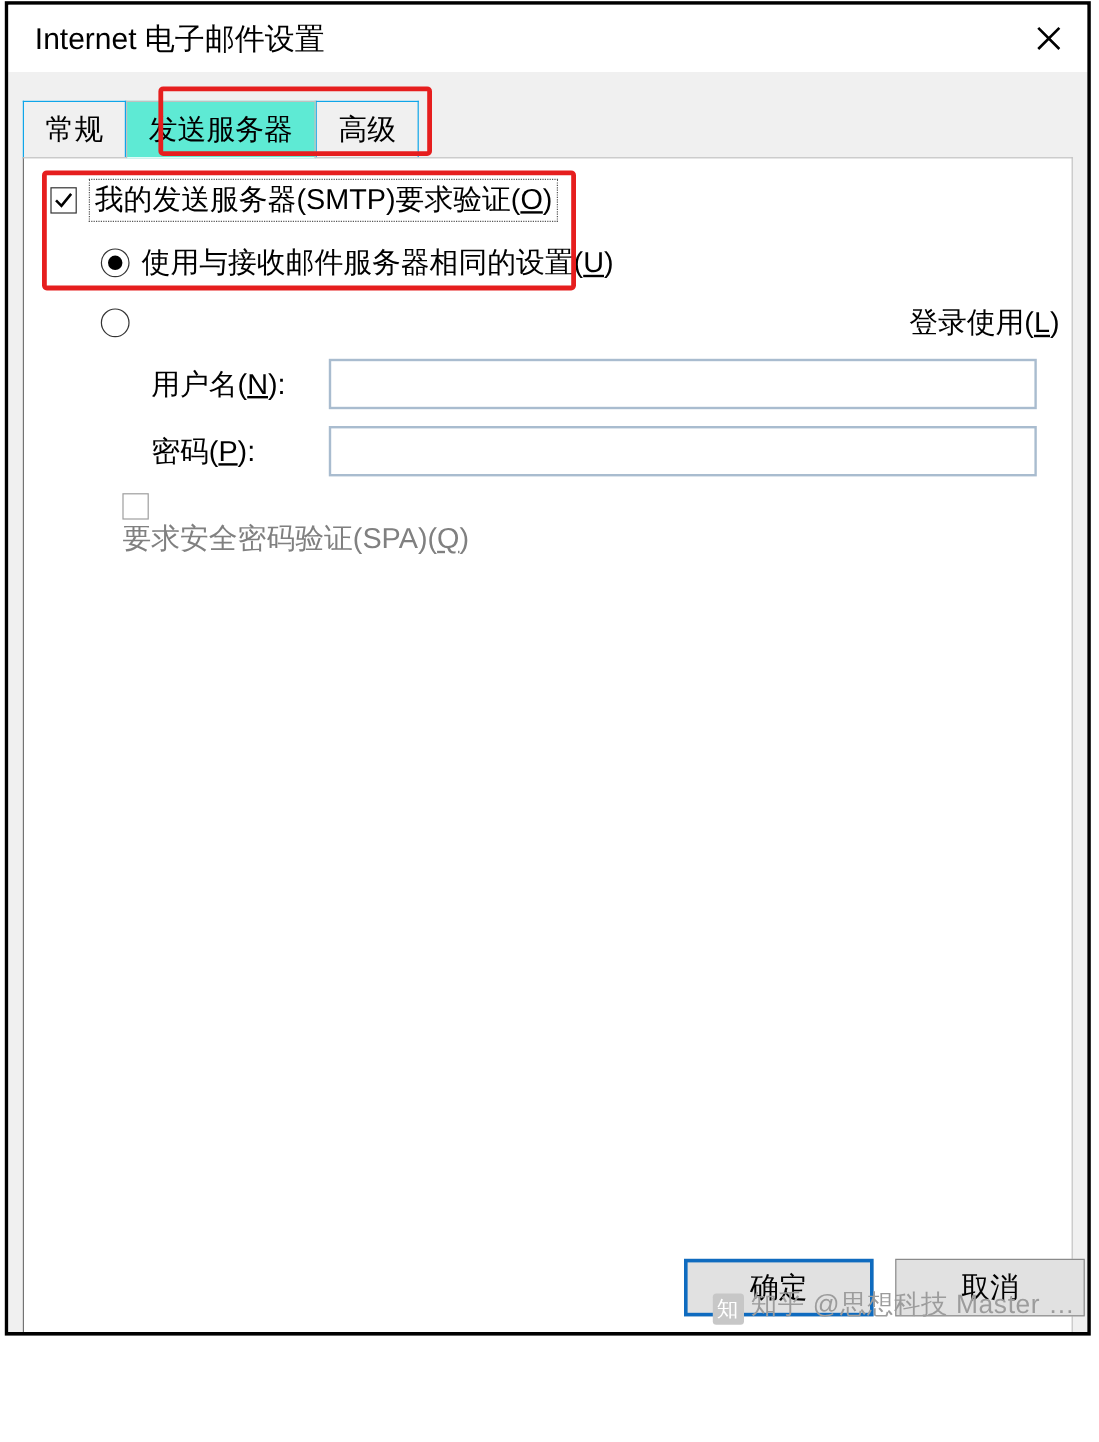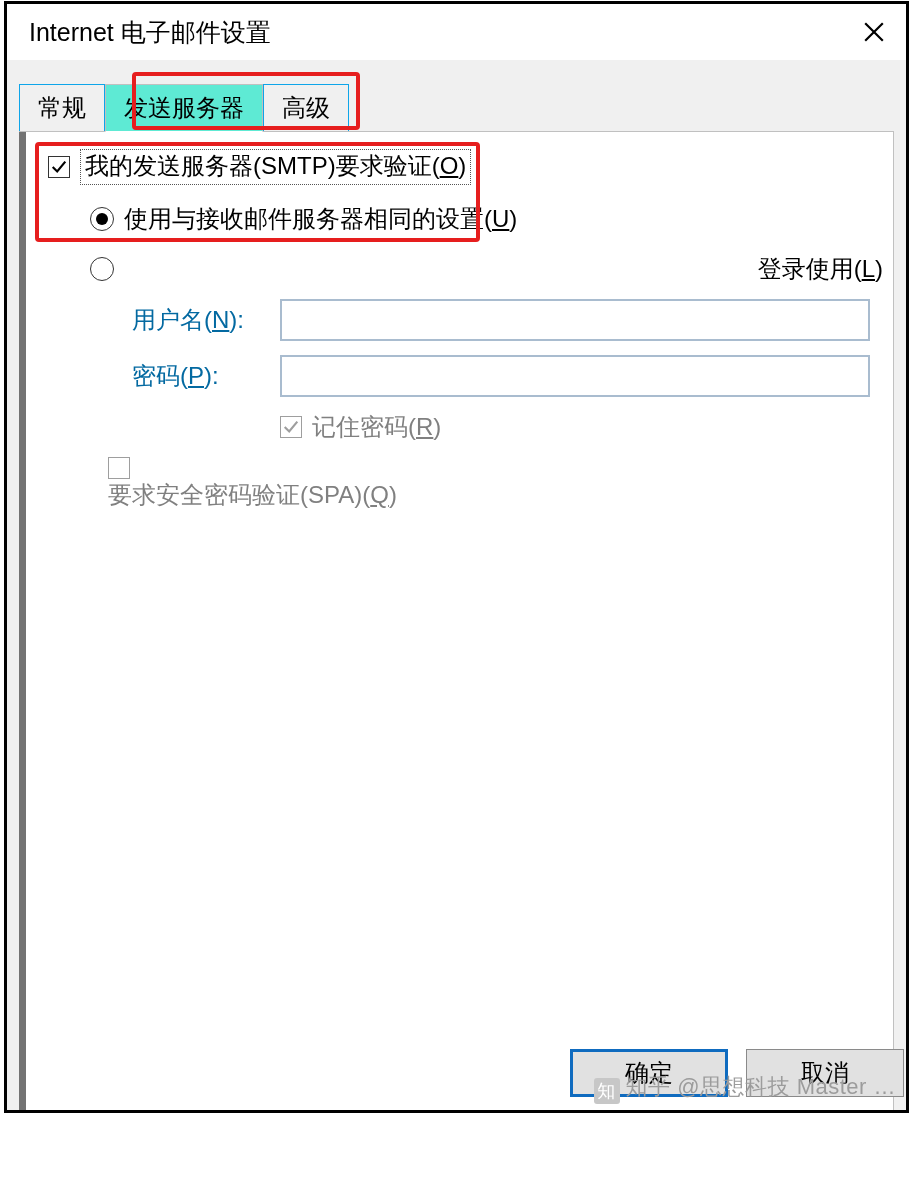--- a/index.html
+++ b/index.html
@@ -97,21 +97,21 @@
   .hl-block {
     left: 28px; top: 82px;
     width: 445px; height: 100px;
   }
   
   .page {
     position: absolute;
     left: 12px; top: 71px;
     right: 12px; bottom: 0;
     background: #fff;
-    border-left: 7px solid #737373;
+    border-left: 1px solid #737373;
     border-right: 1px solid #c0c0c0;
   }
   
   .form {
     position: absolute;
     left: 22px; top: 18px; right: 10px;
   }
   .row { display: flex; align-items: center; }
   .checkbox, .radio {
     width: 22px; height: 22px;
@@ -148,21 +148,21 @@
   .row2 { margin-top: 18px; margin-left: 42px; }
   .row3 { margin-top: 18px; margin-left: 42px; justify-content: space-between; }
   .field-row {
     display: flex; align-items: center;
     margin-top: 14px;
     margin-left: 84px;
   }
   .field-label {
     width: 148px;
     font-size: 24px;
-    color: #0369a1;
+    color: #000000;
     text-align: left;
   }
   .field-input {
     flex: 0 0 590px;
     height: 42px;
     border: 2px solid #a9bccf;
     background: #fff;
   }
   .row-remember {
     margin-top: 14px;
@@ -282,28 +282,20 @@
         <div class="field-row">
           <span class="field-label"><span>用户名(</span><span class="under">N</span><span>):</span></span>
           <div class="field-input" value=""></div>
         </div>
 
         <div class="field-row">
           <span class="field-label"><span>密码(</span><span class="under">P</span><span>):</span></span>
           <div class="field-input" value=""></div>
         </div>
 
-        <div class="row-remember">
-          <span class="checkbox disabled">
-            <svg viewBox="0 0 20 20">
-                <path d="M3 10 L8 15 L17 4" stroke="#9e9e9e" stroke-width="2.4" fill="none"></path>
-              </svg>
-          </span>
-          <span class="label disabled"><span>记住密码(</span><span class="under">R</span><span>)</span></span>
-        </div>
 
         <div class="row-spa">
           <span class="checkbox disabled"></span>
           <span class="label disabled"><span>要求安全密码验证(SPA)(</span><span class="under">Q</span><span>)</span></span>
         </div>
 
       </div>
     </div>
 
     <div class="highlight hl-block"></div>

